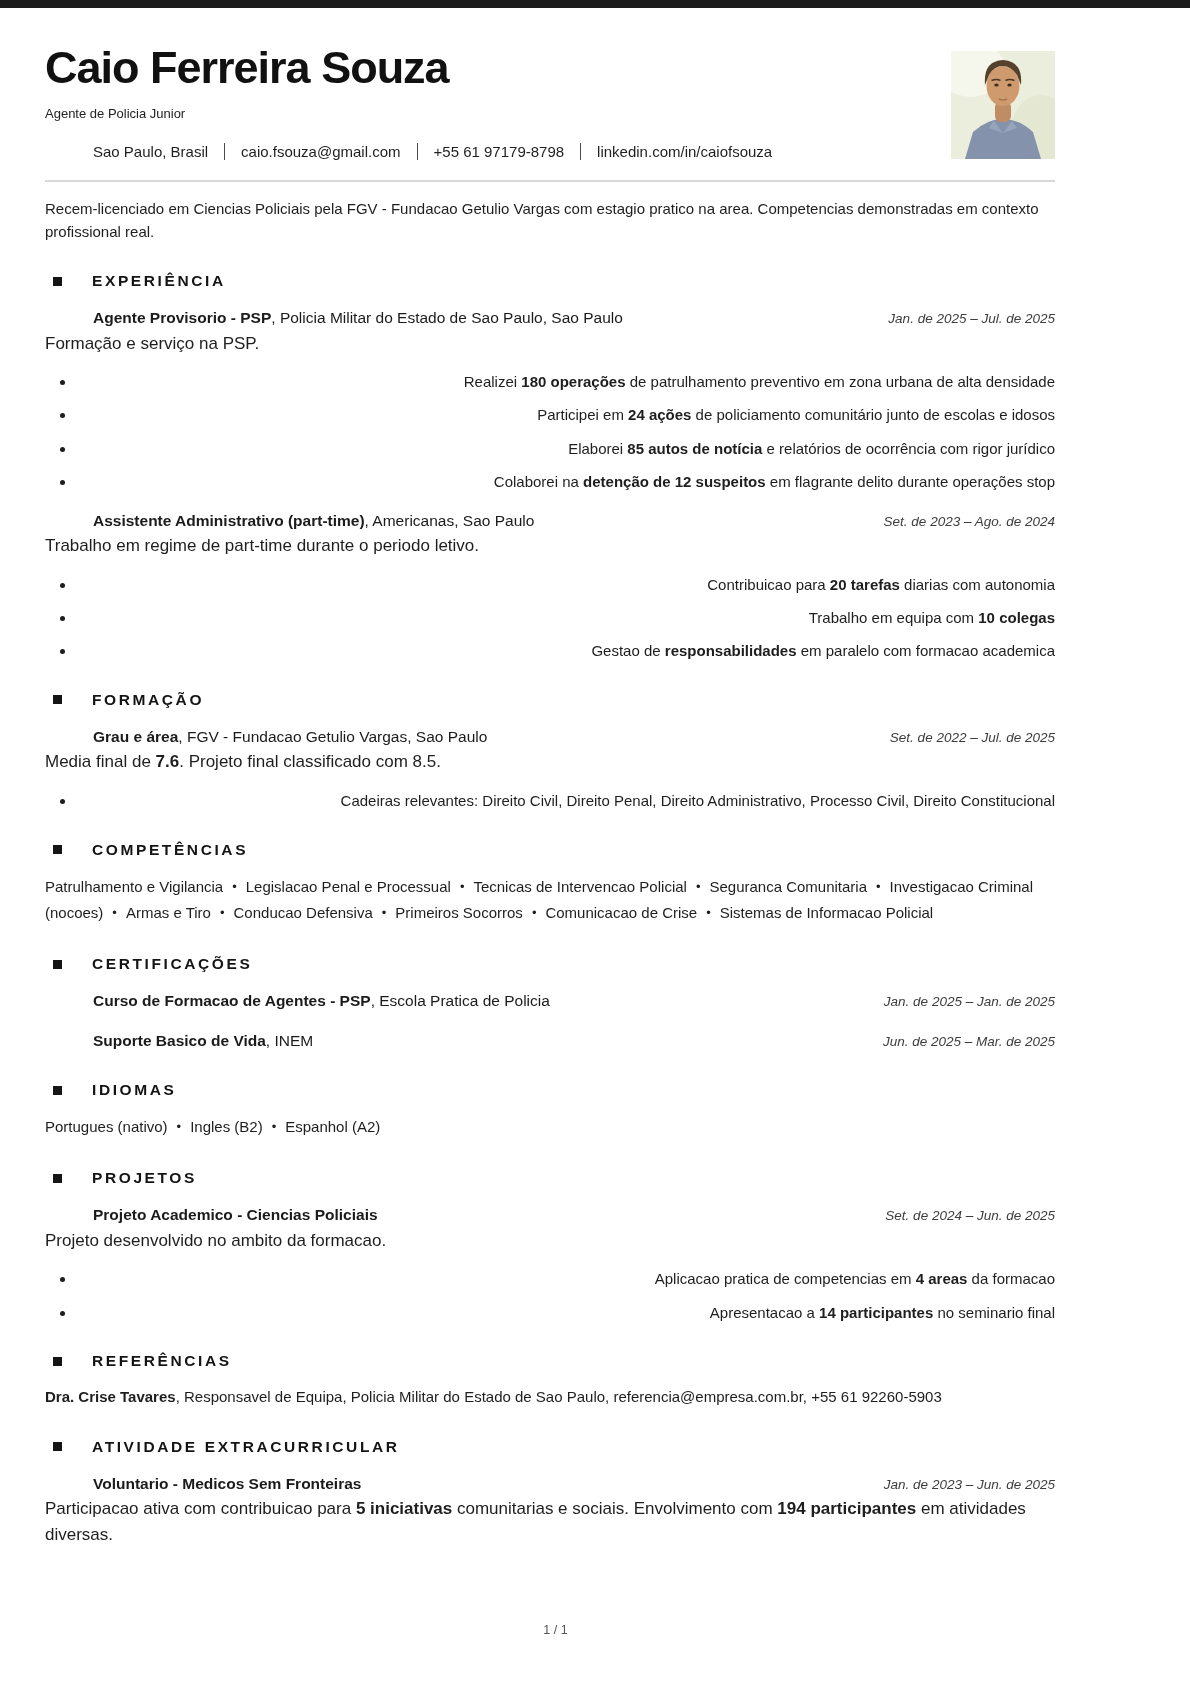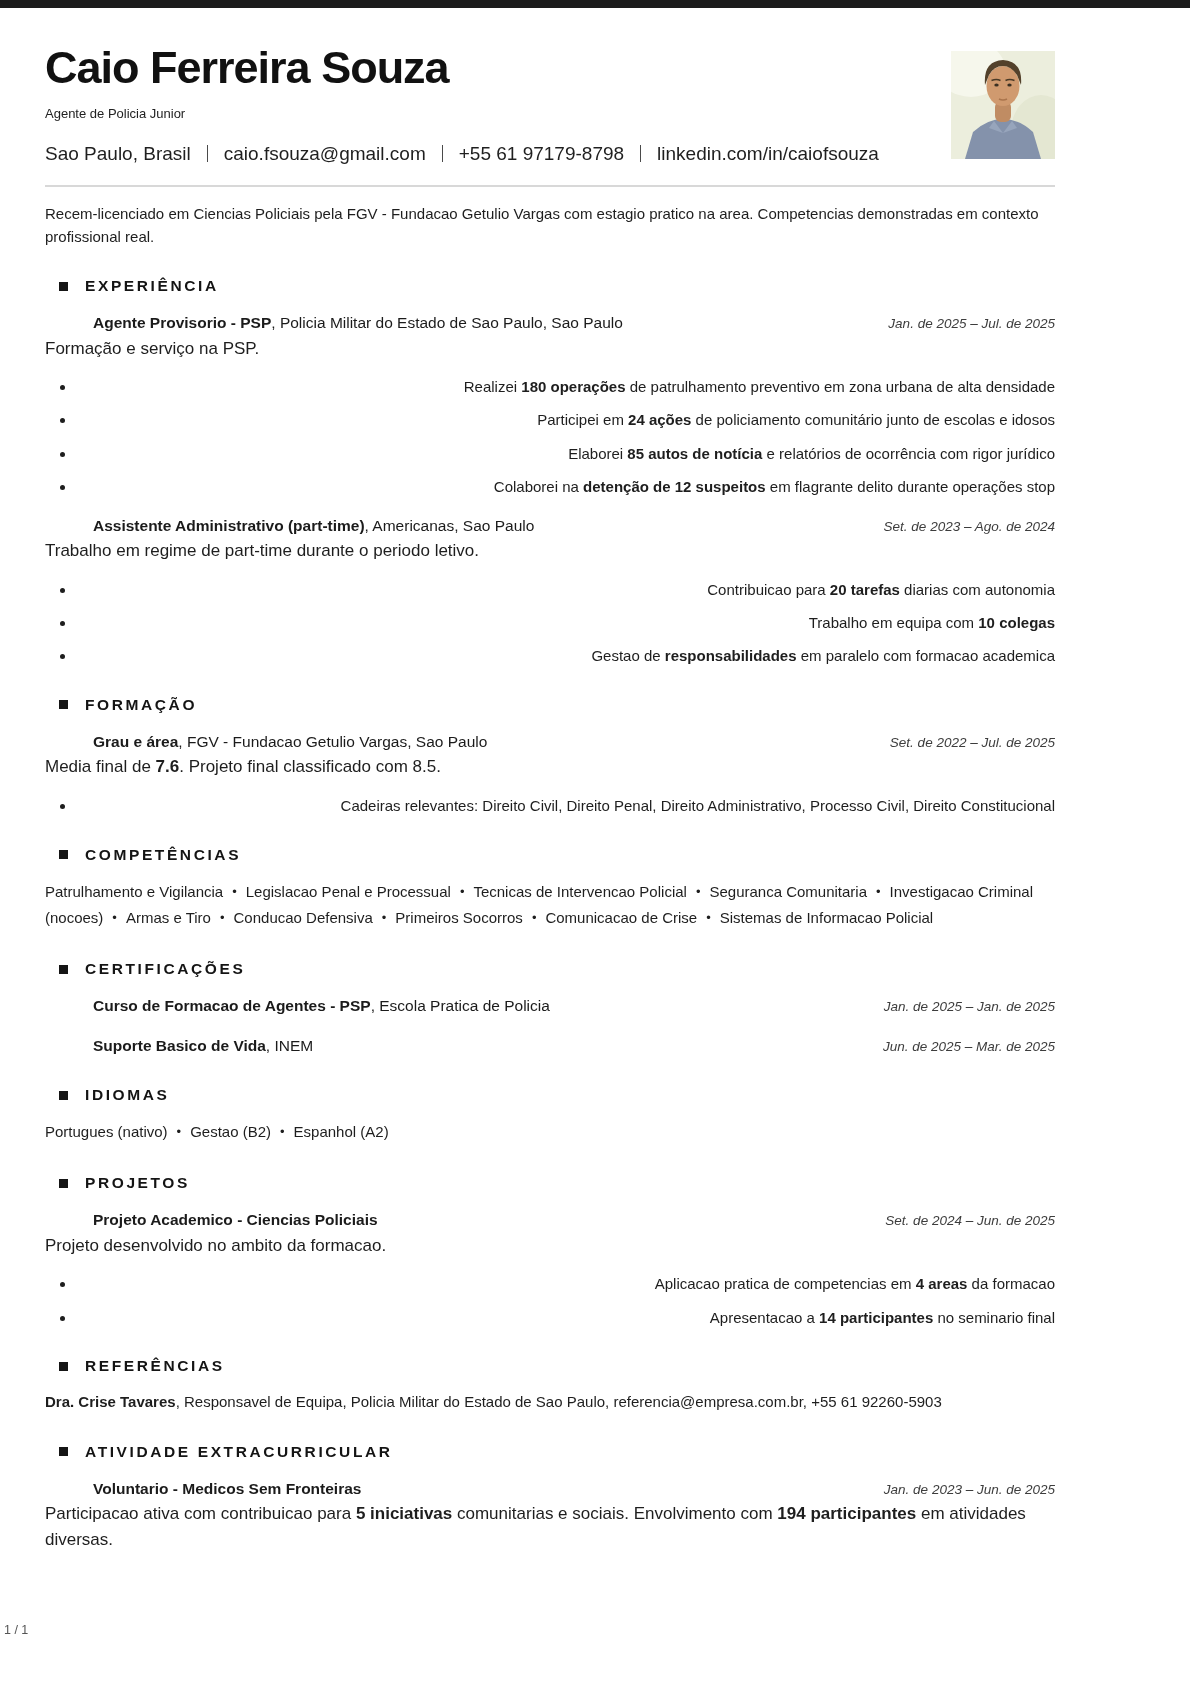--- a/index.html
+++ b/index.html
@@ -6,49 +6,49 @@
   html, body { margin: 0; padding: 0; background: #ffffff; }
   body { font-family: "Liberation Sans", "DejaVu Sans", sans-serif; color: #1b1b1b; }
 
   .topbar { width: 1190px; height: 8px; background: #1c1c1c; }
   .page { width: 1100px; min-height: 1675px; position: relative; padding: 0 45px 90px; }
 
   .header { display: flex; justify-content: space-between; align-items: flex-start; padding-top: 34px; }
   .header-left { flex: 1 1 auto; min-width: 0; }
   .name { font-size: 45px; font-weight: bold; letter-spacing: -1px; line-height: 1.15; margin: 0; color: #111; }
   .job-title { font-size: 13px; margin-top: 12px; color: #222; }
-  .contact { display: flex; align-items: center; margin-top: 22px; font-size: 19px; color: #1f1f1f; }
+  .contact { display: flex; align-items: center; margin-top: 22px; font-size: 15px; color: #1f1f1f; margin-left: 48px; }
   .vsep { width: 1px; height: 17px; background: #4a4a4a; margin: 0 16px; flex: none; }
   .photo { width: 104px; height: 108px; flex: none; margin-top: 9px; overflow: hidden; }
 
   .rule { border: none; border-top: 2px solid #d8d8d8; margin: 20px 0 0; }
   .summary { font-size: 15px; line-height: 1.55; margin-top: 15px; color: #1e1e1e; }
 
   .section { margin-top: 29px; }
-  .sec-head { display: flex; align-items: center; gap: 17px; font-size: 15.5px; font-weight: bold;
-              letter-spacing: 2.6px; margin: 14px; color: #141414; }
+  .sec-head { display: flex; align-items: center; gap: 30px; font-size: 15.5px; font-weight: bold;
+              letter-spacing: 2.6px; margin: 8px; color: #141414; }
   .sq { width: 9px; height: 9px; background: #151515; flex: none; }
 
   .entry { margin-top: 17px; }
   .entry-row { display: flex; justify-content: space-between; align-items: baseline; }
   .entry-title { font-size: 15.5px; line-height: 1.45; }
   .entry-title b { font-weight: bold; margin-left: 48px; }
   .entry-date { font-size: 13.5px; font-style: italic; color: #3d3d3d; flex: none; margin-left: 24px; white-space: nowrap; }
   .entry-desc { font-size: 17px; margin-top: 1px; line-height: 1.5; color: #1e1e1e; }
 
   ul.bullets { margin: 15px 0 4px; padding-left: 31px; }
   ul.bullets li { font-size: 15px; margin-bottom: 11.5px; line-height: 1.45; color: #1e1e1e; text-align: right; }
   ul.bullets li b { font-weight: bold; }
 
   .inline-list { font-size: 15px; line-height: 1.75; margin: 15px 0 0; color: #1e1e1e; }
   .inline-list .dot-sep { display: inline-block; margin: 0 9px; transform: translateY(-1px); font-size: 13px; }
 
   .ref-line { font-size: 15px; margin-top: 16px; line-height: 1.5; color: #1e1e1e; }
 
-  .footer { position: absolute; left: 4px; right: 0; bottom: 46px; 
+  .footer { position: absolute; left: 11px; right: 0; bottom: 46px; text-align: center;
             font-size: 12.5px; color: #555; }
 </style>
 </head>
 <body>
 
 <div class="topbar"></div>
 
 <div class="page">
 
   <div class="header">
@@ -163,21 +163,21 @@
         <div class="entry-date">Jun. de 2025 – Mar. de 2025</div>
       </div>
     </div>
   </div>
 
   <div class="section">
     <h2 class="sec-head">
       <span class="sq"></span>
       <span>IDIOMAS</span>
     </h2>
-    <p class="inline-list"><span>Portugues (nativo)</span><span class="dot-sep">•</span><span>Gestao (B2)</span><span class="dot-sep">•</span><span>Espanhol (A2)</span></p>
+    <p class="inline-list"><span>Portugues (nativo)</span><span class="dot-sep">•</span><span>Ingles (B2)</span><span class="dot-sep">•</span><span>Espanhol (A2)</span></p>
   </div>
 
   <div class="section">
     <h2 class="sec-head">
       <span class="sq"></span>
       <span>PROJETOS</span>
     </h2>
     <div class="entry">
       <div class="entry-row">
         <div class="entry-title"><b>Projeto Academico - Ciencias Policiais</b><span></span></div>

